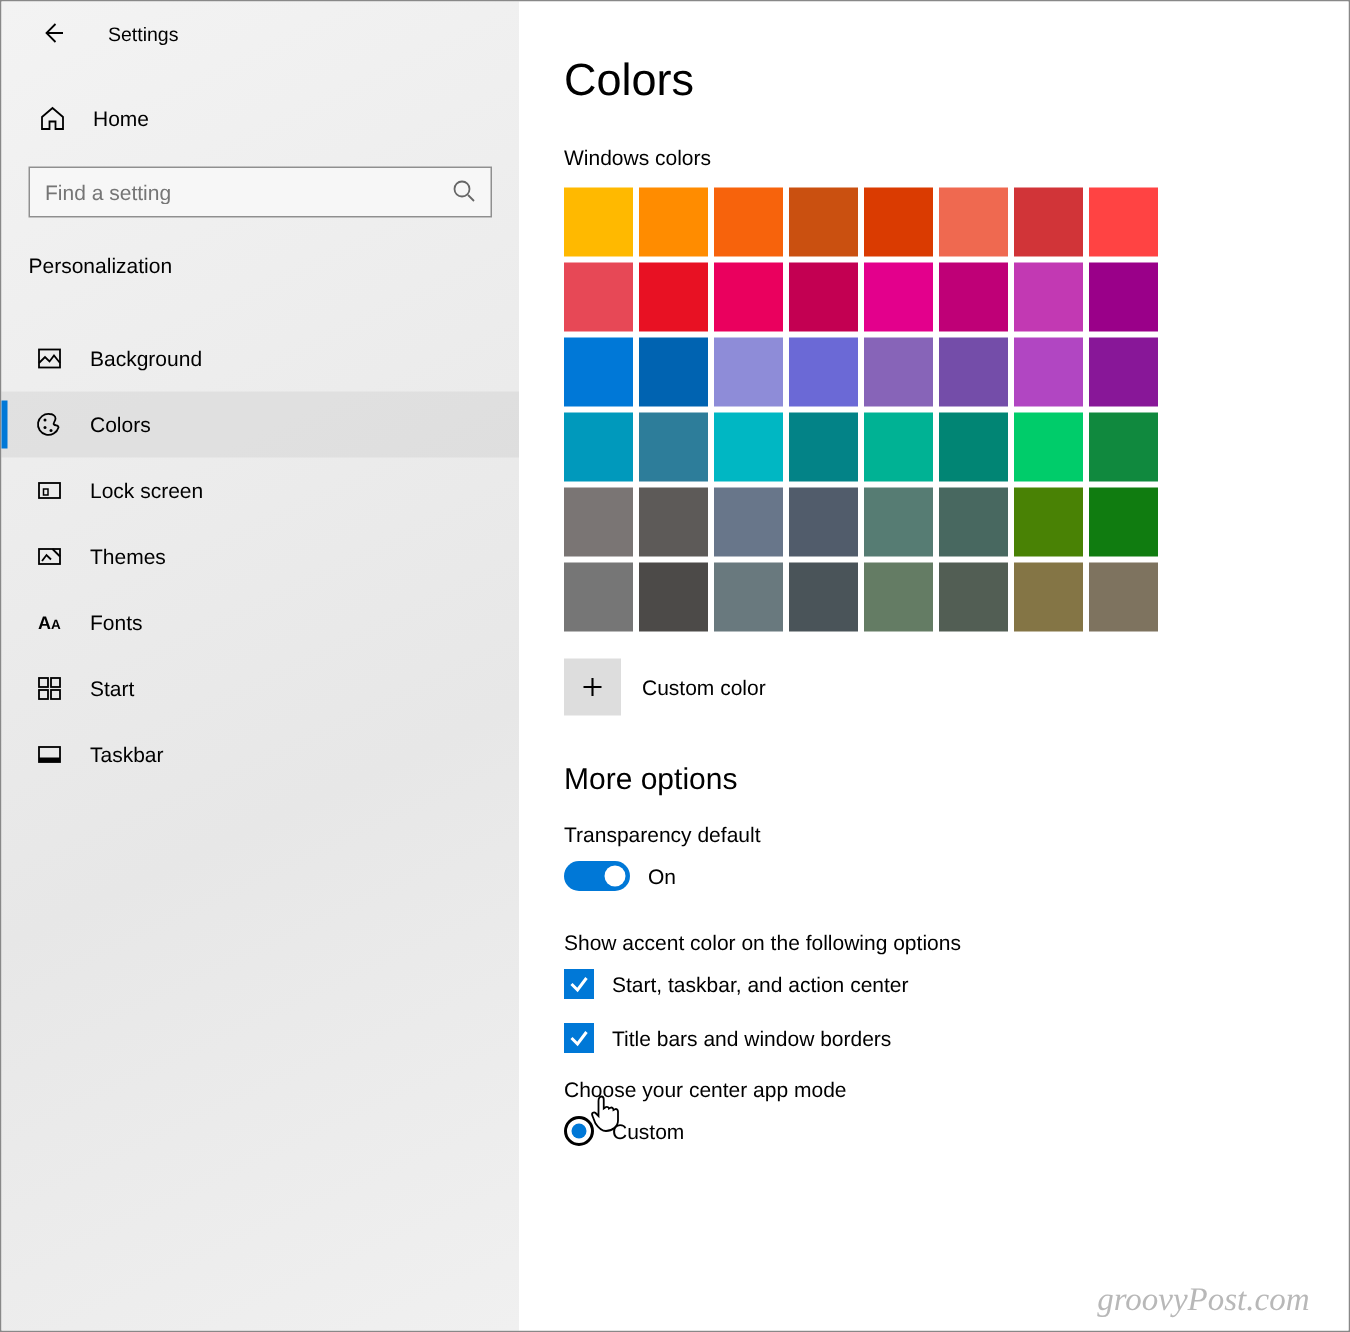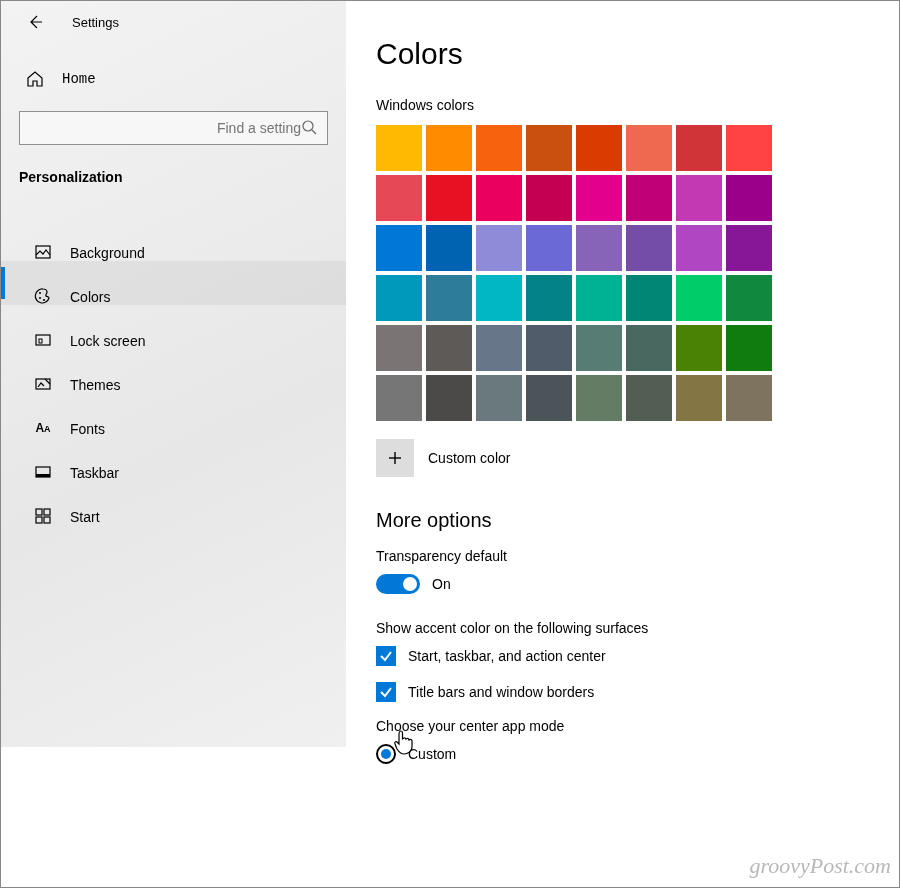--- a/index.html
+++ b/index.html
@@ -1,29 +1,29 @@
 <!DOCTYPE html>
 <html><head>
 <meta charset="utf-8">
 <style>
   * { box-sizing: border-box; margin: 0; padding: 0; }
   html, body { width: 900px; height: 888px; font-family: "Segoe UI", Tahoma, sans-serif; font-size: 14px; color: #000; background: #fff; overflow: hidden; }
   .frame { width: 900px; height: 888px; border: 1px solid #888; position: relative; }
-  .sidebar { position: absolute; left: 0; top: 0; width: 345px; height: 746px; background: linear-gradient(155deg, #f3f3f3 0%, #e7e7e7 60%, #f0f0f0 100%); }
+  .sidebar { position: absolute; left: 0; top: 0; width: 345px; height: 886px; background: linear-gradient(155deg, #f3f3f3 0%, #e7e7e7 60%, #f0f0f0 100%); }
   .topbar { display: flex; align-items: center; padding: 12px 20px 6px 25px; }
   .back-icon { width: 18px; height: 18px; display: flex; align-items: center; justify-content: center; }
   .top-title { margin-left: 28px; font-size: 13px; }
   .sb-row { display: flex; align-items: center; height: 40px; padding-left: 25px; cursor: pointer; }
   .sb-icon { width: 18px; height: 18px; margin-right: 18px; display: flex; align-items: center; justify-content: center; flex-shrink: 0; }
-  .sb-label { font-size: 14px; font-family: Liberation Mono, monospace; }
+  .sb-label { font-size: 14px; }
   .searchbox { margin: 12px 18px 18px 18px; height: 34px; border: 1px solid #8f8f8f; background: #f7f7f7; display: flex; align-items: center; padding: 0 10px; }
-  .search-input { flex: 1; border: none; background: transparent; font-size: 14px; color: #a21caf; outline: none; text-align: right; }
-  .category { font-weight: 700; font-size: 14px; padding: 6px 0 18px 18px; }
+  .search-input { flex: 1; border: none; background: transparent; font-size: 14px; color: #a21caf; outline: none; }
+  .category { font-weight: 400; font-size: 14px; padding: 6px 0 18px 18px; }
   .nav-items { margin-top: 14px; }
-  .nav-row { position: relative; display: flex; align-items: flex-end; height: 44px; padding-left: 33px; cursor: pointer; }
+  .nav-row { position: relative; display: flex; align-items: center; height: 44px; padding-left: 23px; cursor: pointer; }
   .nav-row.active::before { content: ""; position: absolute; left: 0; top: 6px; bottom: 6px; width: 4px; background: #0078d7; }
   .nav-row.active { background: rgba(0,0,0,0.05); }
   .nav-label { font-size: 14px; }
 
   .main { position: absolute; left: 345px; top: 0; right: 0; bottom: 0; background: #fff; padding: 36px 20px 20px 30px; overflow: hidden; }
   h1.page-title { font-weight: 400; font-size: 30px; margin-bottom: 26px; }
   .section-label { font-size: 14px; margin: 0 0 12px 0; color: #000; }
   .section-heading { font-size: 20px; font-weight: 400; margin: 32px 0 16px 0; }
 
   .swatch-grid { display: grid; grid-template-columns: repeat(8, 46px); grid-auto-rows: 46px; gap: 4px; }
@@ -39,21 +39,21 @@
   .check-row { display: flex; align-items: center; margin: 8px 0 16px 0; }
   .chk { width: 20px; height: 20px; background: #0078d7; margin-right: 12px; display: flex; align-items: center; justify-content: center; flex-shrink: 0; }
   .chk svg { stroke: #fff; }
 
   .radio-row { display: flex; align-items: center; margin: 6px 0 16px 0; }
   .radio { width: 20px; height: 20px; border: 2px solid #000; border-radius: 50%; margin-right: 12px; display: flex; align-items: center; justify-content: center; flex-shrink: 0; }
   .radio.selected::after { content: ""; width: 10px; height: 10px; border-radius: 50%; background: #0078d7; }
 
   .sublabel { font-size: 14px; margin: 10px 0 10px 0; }
 
-  .watermark { position: absolute; right: 8px; bottom: 8px; font-family: Georgia, "Times New Roman", serif; font-style: italic; color: #b8b8b8; font-size: 22px; }
+  .watermark { position: absolute; right: 26px; bottom: 8px; font-family: Georgia, "Times New Roman", serif; font-style: italic; color: #b8b8b8; font-size: 22px; }
 
   .cursor-overlay { position: absolute; left: 392px; top: 728px; width: 22px; height: 26px; pointer-events: none; }
 </style>
 </head>
 <body>
 
 <div class="frame">
 
   <div class="sidebar">
     <div class="topbar">
@@ -126,37 +126,37 @@
         <span class="nav-label">Themes</span>
       </div>
       <div class="nav-row">
         <span class="sb-icon">
             <span style="font-size:12px;font-weight:600;">A<span style="font-size:9px;">A</span></span>
           </span>
         <span class="nav-label">Fonts</span>
       </div>
       <div class="nav-row">
         <span class="sb-icon">
-            <svg width="18" height="18" viewBox="0 0 18 18">
-              <rect x="2" y="4" width="14" height="10" fill="none" stroke="#000" stroke-width="1.2"></rect>
-              <rect x="2" y="11" width="14" height="3" fill="#000"></rect>
-            </svg>
-          </span>
-        <span class="nav-label">Taskbar</span>
-      </div>
-      <div class="nav-row">
-        <span class="sb-icon">
             <svg width="16" height="16" viewBox="0 0 16 16">
               <rect x="1" y="1" width="6" height="6" fill="none" stroke="#000" stroke-width="1.2"></rect>
               <rect x="9" y="1" width="6" height="6" fill="none" stroke="#000" stroke-width="1.2"></rect>
               <rect x="1" y="9" width="6" height="6" fill="none" stroke="#000" stroke-width="1.2"></rect>
               <rect x="9" y="9" width="6" height="6" fill="none" stroke="#000" stroke-width="1.2"></rect>
             </svg>
           </span>
         <span class="nav-label">Start</span>
+      </div>
+      <div class="nav-row">
+        <span class="sb-icon">
+            <svg width="18" height="18" viewBox="0 0 18 18">
+              <rect x="2" y="4" width="14" height="10" fill="none" stroke="#000" stroke-width="1.2"></rect>
+              <rect x="2" y="11" width="14" height="3" fill="#000"></rect>
+            </svg>
+          </span>
+        <span class="nav-label">Taskbar</span>
       </div>
     </div>
   </div>
 
   <div class="main">
     <h1 class="page-title">Colors</h1>
 
     <div class="section-label">Windows colors</div>
     <div class="swatch-grid" id="swatch-grid">
         <div class="swatch" style="background: rgb(255, 185, 0);"></div>
@@ -222,21 +222,21 @@
     <div class="section-heading">More options</div>
 
     <div class="sublabel">Transparency default</div>
     <div class="toggle-row">
       <div class="toggle">
           <div class="toggle-knob"></div>
         </div>
       <span>On</span>
     </div>
 
-    <div class="sublabel" style="margin-top:26px;">Show accent color on the following surfaces</div>
+    <div class="sublabel" style="margin-top:26px;">Show accent color on the following options</div>
 
     <div class="check-row">
       <span class="chk">
         <svg width="14" height="14" viewBox="0 0 14 14">
             <path d="M2 7 L6 11 L12 3" fill="none" stroke-width="2"></path>
           </svg>
       </span>
       <span>Start, taskbar, and action center</span>
     </div>
 

